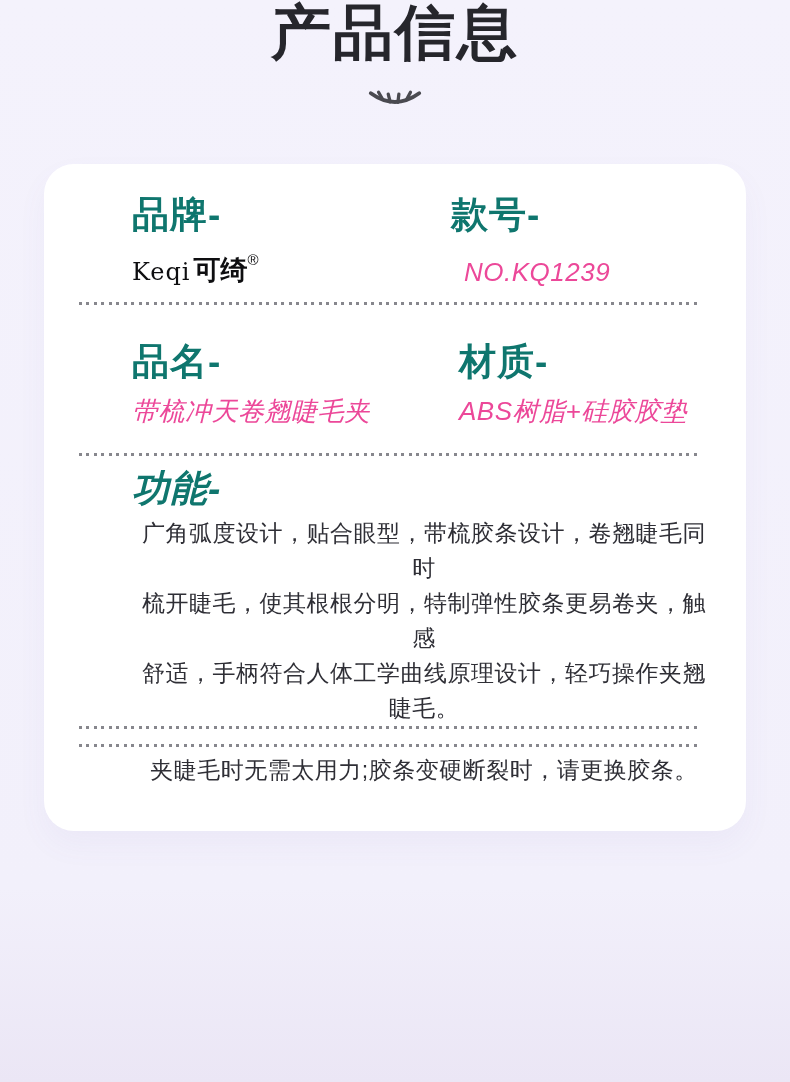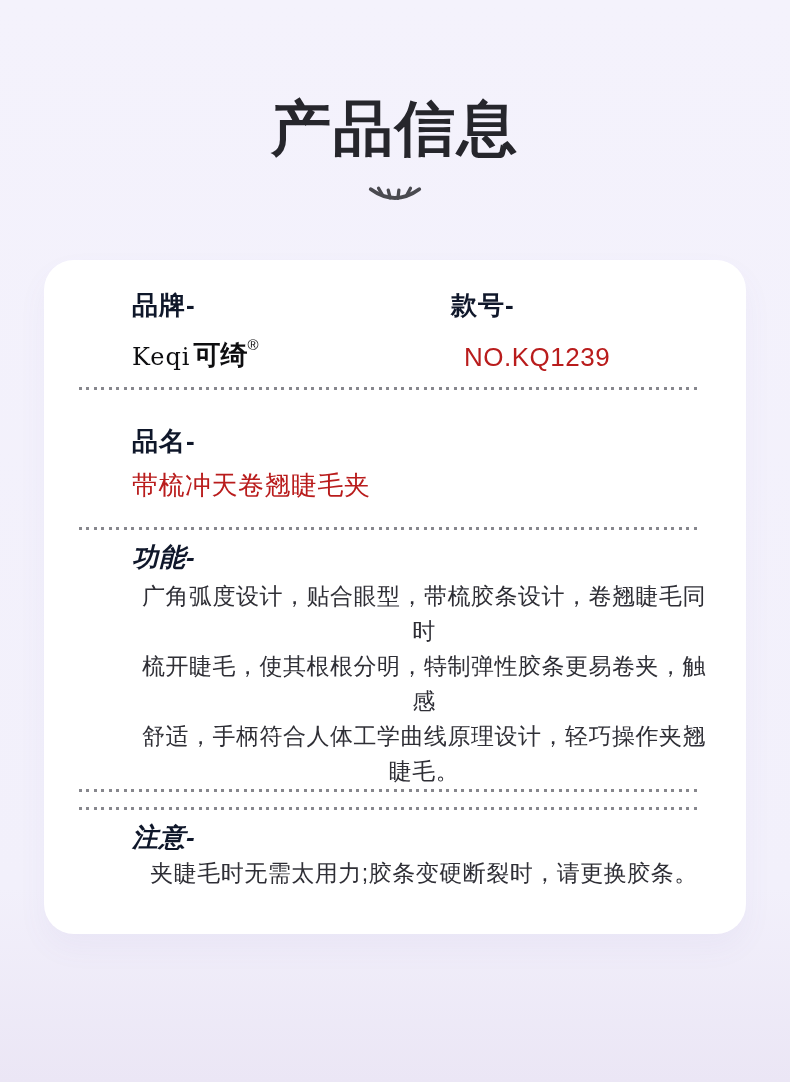--- a/index.html
+++ b/index.html
@@ -8,21 +8,20 @@
   }
   body {
     width: 790px;
     height: 1082px;
     background: linear-gradient(180deg, #f4f2fc 0%, #f2f0fb 82%, #ebe6f5 100%);
     font-family: "Liberation Sans", sans-serif;
     overflow: hidden;
   }
   .page-title {
     text-align: center;
-    padding-top: 96px;
     font-size: 60px;
     line-height: 1.1;
     font-weight: 700;
     letter-spacing: 2px;
     color: #26262c;
   }
   .lash-wrap {
     display: flex;
     justify-content: center;
     margin-top: 18px;
@@ -37,24 +36,24 @@
     padding: 32px 30px 43px 88px;
     box-shadow: 0 14px 30px rgba(110, 90, 170, 0.05);
   }
   .row {
     display: flex;
     align-items: flex-start;
   }
   .cell-left { width: 319px; flex: none; }
   .cell-right { flex: 1; }
   .field-label {
-    font-size: 26px;
+    font-size: 37px;
     line-height: 1;
     font-weight: 600;
-    color: #0f172a;
+    color: #0f766e;
     letter-spacing: 1px;
   }
   .brand-logo {
     margin-top: 17px;
     height: 44px;
     display: flex;
     align-items: flex-start;
     color: #0e0e10;
     white-space: nowrap;
   }
@@ -73,22 +72,23 @@
     font-family: "Liberation Sans", sans-serif;
   }
   .logo-reg {
     font-size: 15px;
     line-height: 15px;
     margin-top: 2px;
   }
   .field-value {
     font-size: 26px;
     line-height: 1;
-    color: #b91c1c;
+    color: #ec4899;
     letter-spacing: 0.5px;
+    font-style: italic;
   }
   .model-value { margin-top: 26px; padding-left: 13px; }
   .name-value, .material-value { margin-top: 18px; }
   .row-2 { margin-top: 38px; gap: 8px; }
   .dotline {
     height: 3px;
     margin-left: -53px;
     margin-right: 17px;
     background: repeating-linear-gradient(90deg, #87878d 0px, #87878d 3px, transparent 3px, transparent 7.5px);
   }
@@ -143,35 +143,38 @@
     </div>
   </div>
 
   <div class="dotline sep-1"></div>
 
   <div class="row row-2">
     <div class="cell-left">
       <div class="field-label">品名-</div>
       <div class="field-value name-value">带梳冲天卷翘睫毛夹</div>
     </div>
+    <div class="cell-right">
+      <div class="field-label">材质-</div>
+      <div class="field-value material-value">ABS树脂+硅胶胶垫</div>
+    </div>
   </div>
 
   <div class="dotline sep-2"></div>
 
   <div>
     <div class="field-label section-heading">功能-</div>
     <div class="section-text">广角弧度设计，贴合眼型，带梳胶条设计，卷翘睫毛同时
 梳开睫毛，使其根根分明，特制弹性胶条更易卷夹，触感
 舒适，手柄符合人体工学曲线原理设计，轻巧操作夹翘
 睫毛。</div>
   </div>
 
   <div class="dotline sep-3"></div>
 
 
   <div class="dotline sep-4"></div>
 
   <div>
-    <div class="field-label section-heading">注意-</div>
     <div class="section-text notice-text">夹睫毛时无需太用力;胶条变硬断裂时，请更换胶条。</div>
   </div>
 
 </div>
 
 </body></html>

